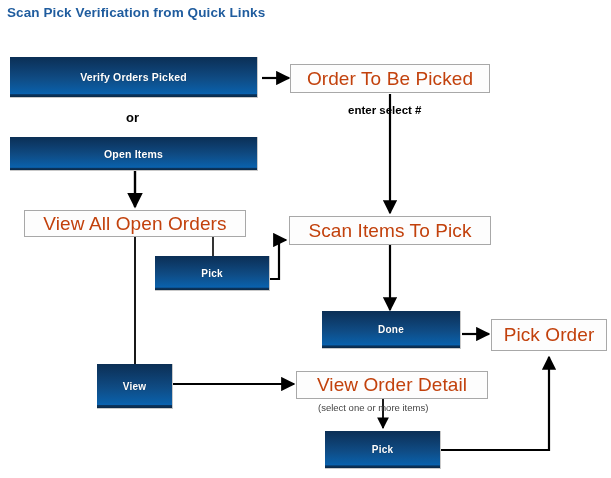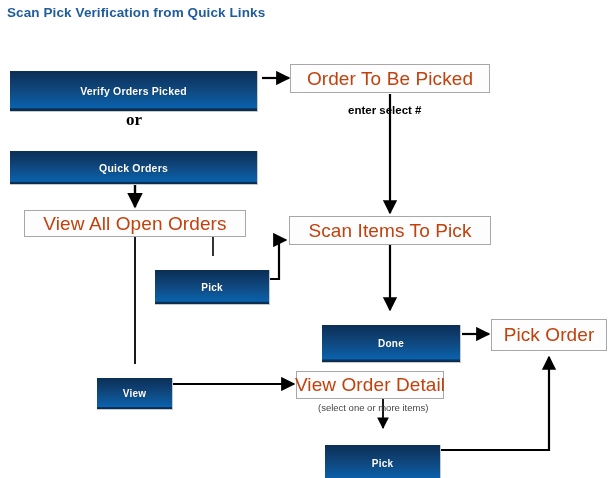--- a/index.html
+++ b/index.html
@@ -57,21 +57,20 @@
     font-weight: bold;
     display: flex;
     align-items: center;
     justify-content: center;
     text-align: right;
     border: 0;
     border-right: 1px solid #c9c9c9;
     border-bottom: 1px solid #c9c9c9;
     text-shadow: 0 0 1px rgba(0,0,0,0.35);
     letter-spacing: 0.2px;
-    margin-top: 14px;
   }
   .btn.small-label {
     font-size: 10px;
     font-weight: bold;
   }
 
   
   .screen {
     position: absolute;
     box-sizing: border-box;
@@ -87,23 +86,22 @@
     letter-spacing: 0.1px;
   }
 
   
   .label {
     position: absolute;
     color: #000000;
     white-space: nowrap;
   }
   .label-or {
-    font-size: 17px;
+    font-size: 13px;
     font-weight: bold;
-    font-family: Liberation Serif, serif;
   }
   .label-edge {
     font-size: 11.5px;
     font-weight: bold;
   }
   .label-caption {
     font-size: 9.5px;
     font-weight: normal;
     color: #444444;
   }
@@ -142,38 +140,38 @@
 
     <polyline points="441,450 549,450 549,357" fill="none" stroke="#000" stroke-width="2.2" marker-end="url(#arrow)"></polyline>
   </svg>
 
   <div class="page-title">Scan Pick Verification from Quick Links</div>
 
   <div class="btn" style="left:10px; top:57px; width:248px; height:41px;">Verify Orders Picked</div>
 
   <div class="label label-or" style="left:126px; top:110px;">or</div>
 
-  <div class="btn" style="left:10px; top:137px; width:248px; height:34px;">Quick Orders</div>
+  <div class="btn" style="left:10px; top:137px; width:248px; height:34px;">Open Items</div>
 
   <div class="screen" style="left:24px; top:210px; width:222px; height:27px;">View All Open Orders</div>
 
   <div class="btn small-label" style="left:155px; top:256px; width:115px; height:35px;">Pick</div>
 
-  <div class="btn small-label" style="left:97px; top:364px; width:76px; height:32px;">View</div>
+  <div class="btn small-label" style="left:97px; top:364px; width:76px; height:45px;">View</div>
 
   <div class="screen" style="left:290px; top:64px; width:200px; height:29px;">Order To Be Picked</div>
 
   <div class="label label-edge" style="left:348px; top:104px;">enter select #</div>
 
   <div class="screen" style="left:289px; top:216px; width:202px; height:29px;">Scan Items To Pick</div>
 
 
   <div class="btn small-label" style="left:322px; top:311px; width:139px; height:38px;">Done</div>
 
   <div class="screen" style="left:491px; top:319px; width:116px; height:32px;">Pick Order</div>
 
-  <div class="screen" style="left:296px; top:371px; width:148px; height:28px;">View Order Detail</div>
+  <div class="screen" style="left:296px; top:371px; width:192px; height:28px;">View Order Detail</div>
 
   <div class="label label-caption" style="left:318px; top:402px;">(select one or more items)</div>
 
   <div class="btn small-label" style="left:325px; top:431px; width:116px; height:38px;">Pick</div>
 
 </div>
 
 </body></html>

